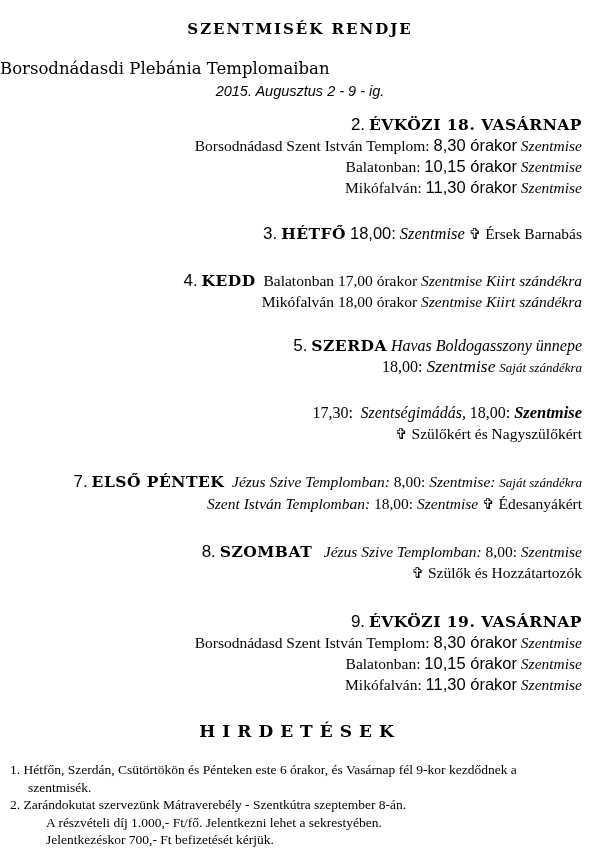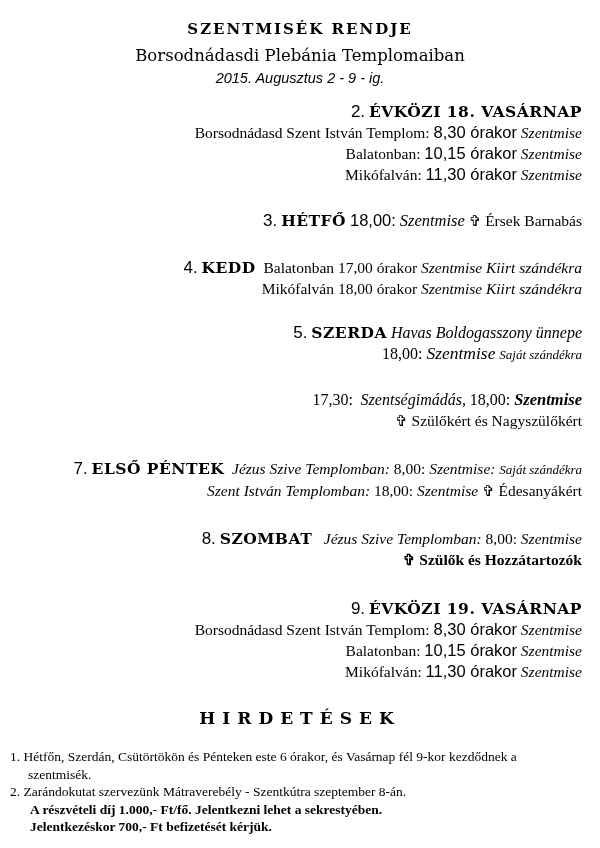--- a/index.html
+++ b/index.html
@@ -16,24 +16,24 @@
   }
   
   .doc-title {
     text-align:center;
     font-family:"DejaVu Serif", serif;
     font-weight:bold;
     font-size:15px;
     letter-spacing:2px;
   }
   .doc-subtitle {
-    text-align:center;
+    text-align:left;
     font-family:"DejaVu Serif", serif;
     font-size:16.5px;
-    margin-top:8px;
+    margin-top:21px;
   }
   .doc-date {
     text-align:center;
     font-family:Liberation Sans, sans-serif;
     font-style:italic;
     font-size:14.5px;
     margin-top:5px;
   }
   
   .sched { margin-left:35px; margin-right:18px; font-size:15.5px;text-align:right; }
@@ -51,35 +51,35 @@
   .t-sans { font-family:"Liberation Sans", sans-serif; font-size:16.5px; }
   .t-ser  { font-size:16px; }
   .it    { font-style:italic; }
   .it-sm { font-style:italic; font-size:13px; }
   .mass-big  { font-style:italic; font-size:17.5px; }
   .mass-bold { font-style:italic; font-weight:bold; font-size:16.5px; }
   .cross { font-size:15px; }
   .ind-kedd  { margin-left:68px; }
   .ind-cs    { margin-left:95px; }
   .ind-p     { margin-left:92px; }
-  .ind-sz    { margin-left:152px;font-weight:bold; }
+  .ind-sz    { margin-left:152px; }
   .ind-row5  { margin-left:16px; }
   
   .hird-title {
     text-align:center;
     font-family:"DejaVu Serif", serif;
     font-weight:bold;
     font-size:17px;
     letter-spacing:7px;
     margin-top:26px;
   }
   .ann { margin:20px 10px 0 10px; font-size:13.5px; line-height:17.5px; }
   .ann-line { }
   .ind-sm { margin-left:18px; }
-  .ind-md { margin-left:20px;font-weight:bold; }
+  .ind-md { margin-left:36px; }
 </style>
 </head>
 <body>
 
 <div class="page">
 
   <div class="doc-title">SZENTMISÉK RENDJE</div>
   <div class="doc-subtitle">Borsodnádasdi Plebánia Templomaiban</div>
   <div class="doc-date">2015. Augusztus 2 - 9 - ig.</div>
 

